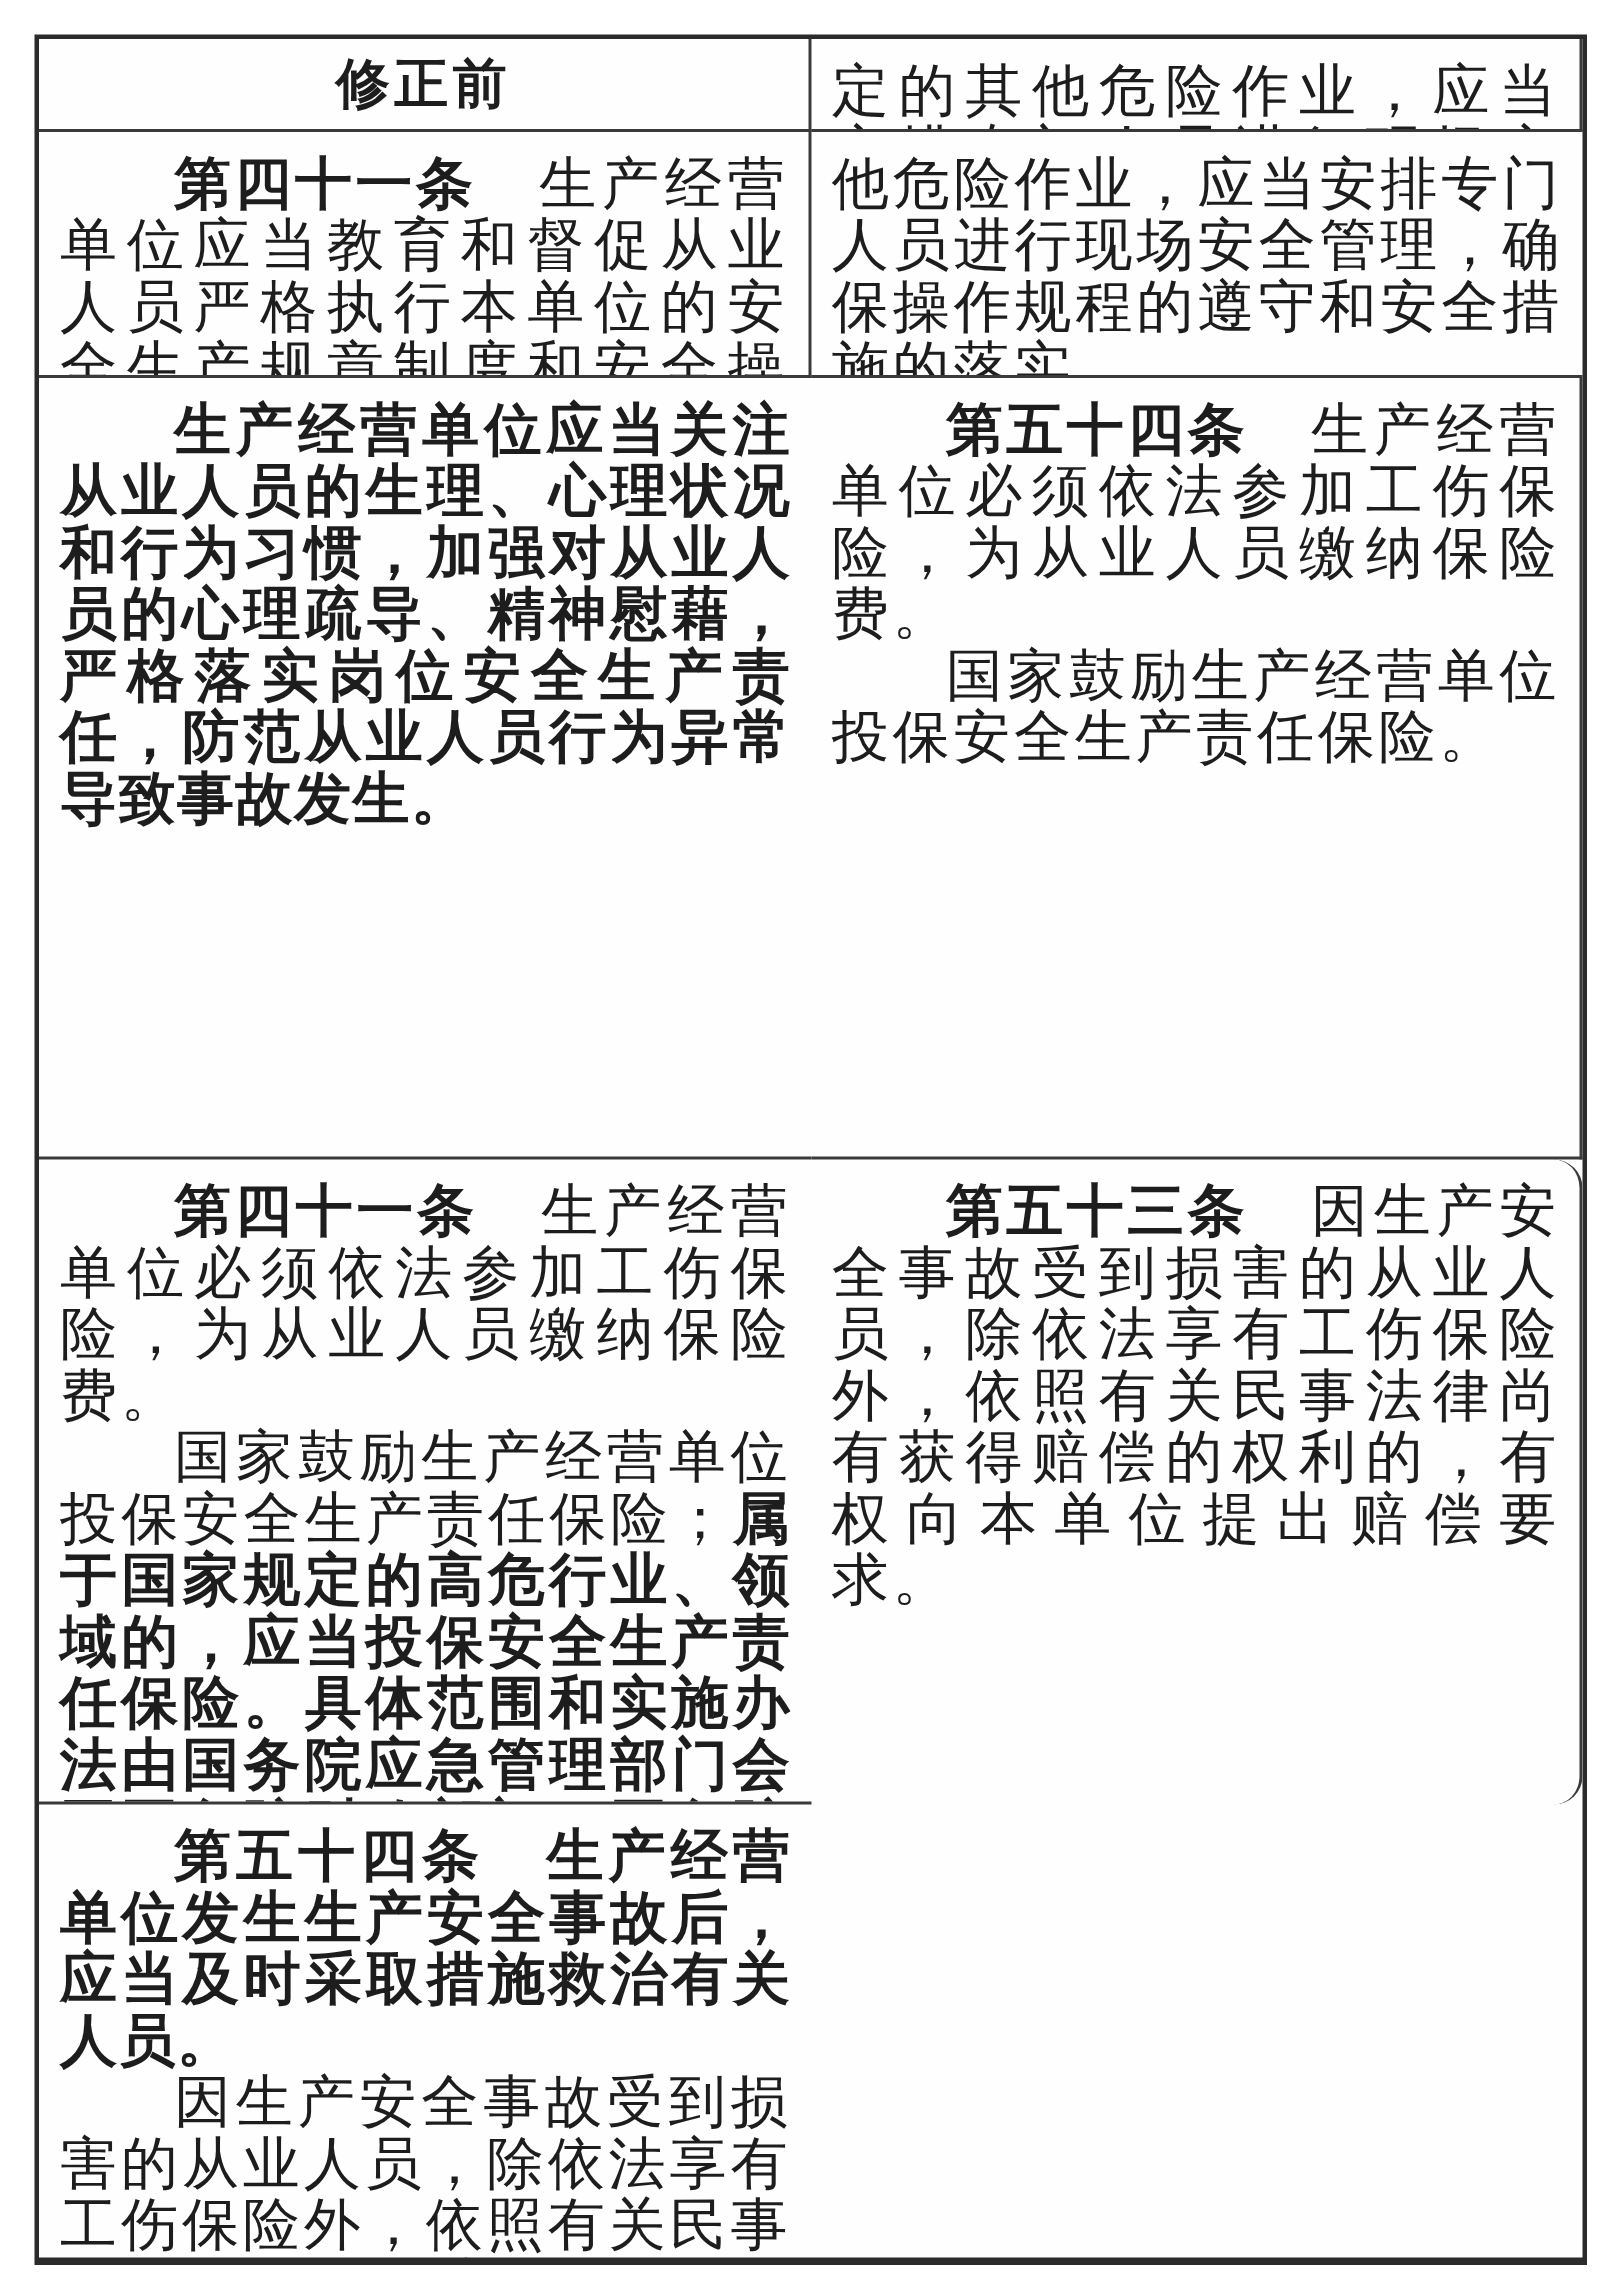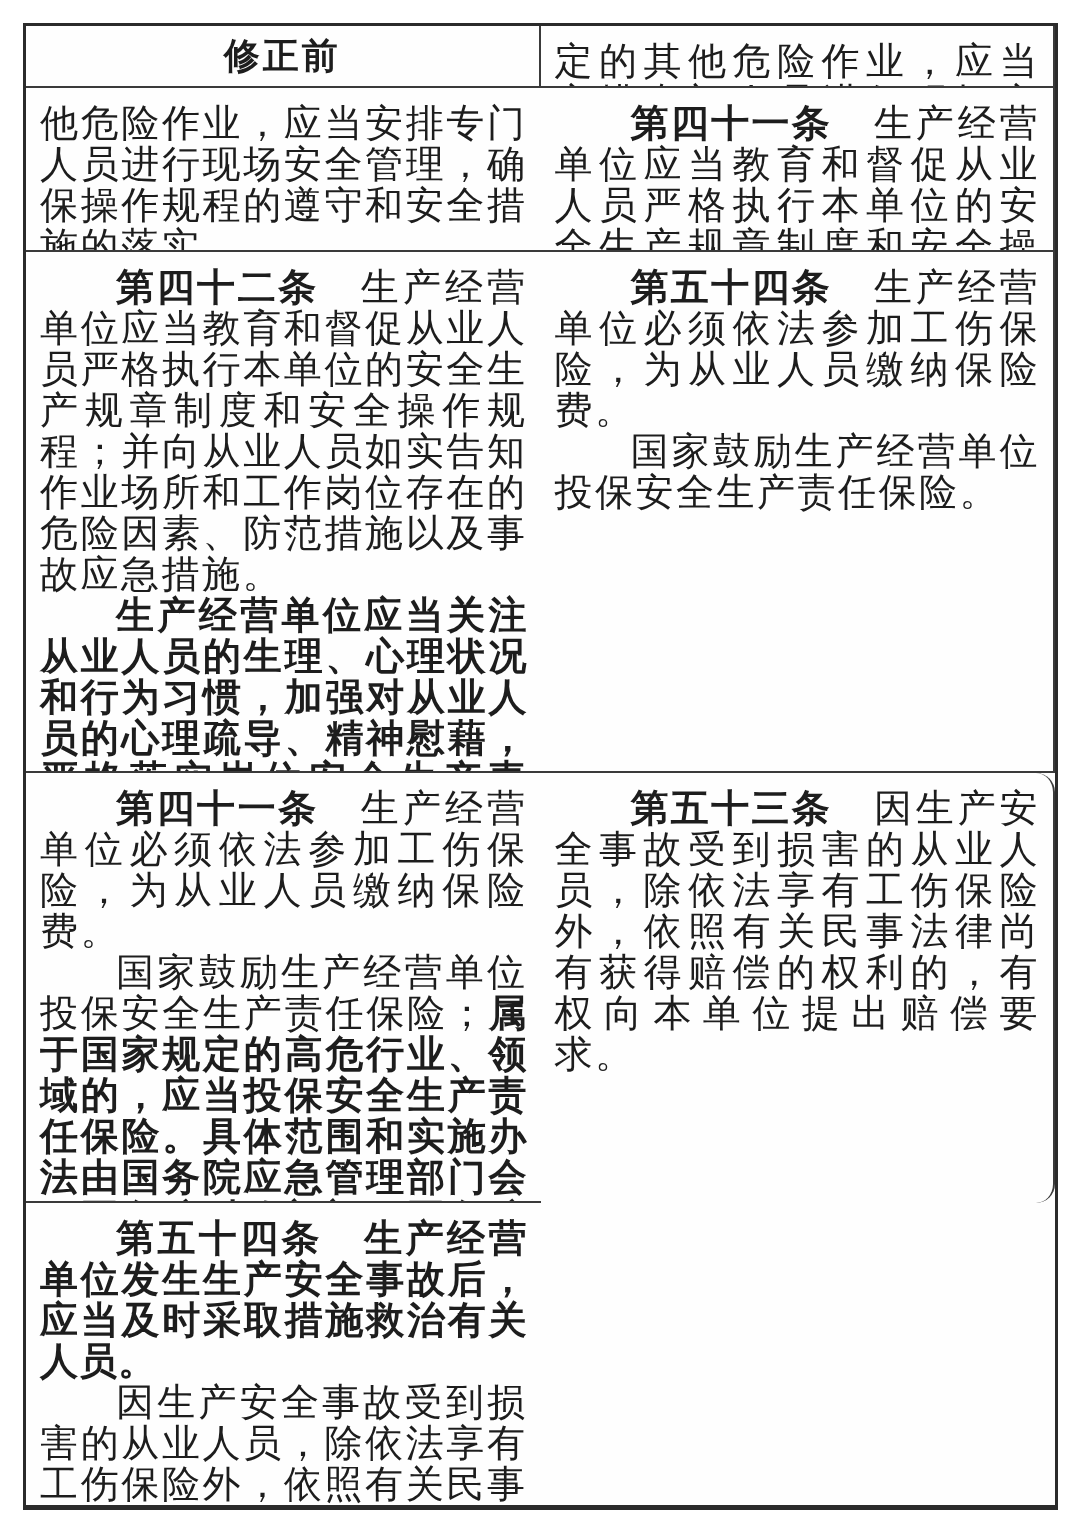--- a/index.html
+++ b/index.html
@@ -44,28 +44,27 @@
 </head>
 <body>
 
 <div class="page">
   <div class="cmp-table">
     <div class="cell header col-before">修正前</div>
 
   <div class="cell col-before row-0">
         <p class="para"><span class="seg">定的其他危险作业，应当安排专门人员进行现场安全管理，确保操作规程的遵守和安全措施的落实。</span></p>
       </div>
+      <div class="cell col-before row-1">
+        <p class="para indent"><span class="seg bold">第四十一条</span><span class="seg">　生产经营单位应当教育和督促从业人员严格执行本单位的安全生产规章制度和安全操作规程；并向从业人员如实告知作业场所和工作岗位存在的危险因素、防范措施以及事故应急措施。</span></p>
+      </div>
       <div class="cell col-after row-0">
         <p class="para"><span class="seg">他危险作业，应当安排专门人员进行现场安全管理，确保操作规程的遵守和安全措施的落实。</span></p>
       </div>
-      <div class="cell col-before row-1">
-        <p class="para indent"><span class="seg bold">第四十一条</span><span class="seg">　生产经营单位应当教育和督促从业人员严格执行本单位的安全生产规章制度和安全操作规程；并向从业人员如实告知作业场所和工作岗位存在的危险因素、防范措施以及事故应急措施。</span></p>
-      </div>
       <div class="cell col-after row-1">
-        <p class="para indent"><span class="seg bold">第四十二条</span><span class="seg">　生产经营单位应当教育和督促从业人员严格执行本单位的安全生产规章制度和安全操作规程；并向从业人员如实告知作业场所和工作岗位存在的危险因素、防范措施以及事故应急措施。</span></p>
         <p class="para indent"><span class="seg bold">生产经营单位应当关注从业人员的生理、心理状况和行为习惯，加强对从业人员的心理疏导、精神慰藉，严格落实岗位安全生产责任，防范从业人员行为异常导致事故发生。</span></p>
       </div>
       <div class="cell col-before row-2">
         <p class="para indent"><span class="seg bold">第五十四条</span><span class="seg">　生产经营单位必须依法参加工伤保险，为从业人员缴纳保险费。</span></p>
         <p class="para indent"><span class="seg">国家鼓励生产经营单位投保安全生产责任保险。</span></p>
       </div>
       <div class="cell col-after row-2">
         <p class="para indent"><span class="seg bold">第四十一条</span><span class="seg">　生产经营单位必须依法参加工伤保险，为从业人员缴纳保险费。</span></p>
         <p class="para indent"><span class="seg">国家鼓励生产经营单位投保安全生产责任保险；</span><span class="seg bold">属于国家规定的高危行业、领域的，应当投保安全生产责任保险。具体范围和实施办法由国务院应急管理部门会同国务院财政部门、国务院保险监督管理机构和相关行业主管部门制定。</span></p>
       </div>

